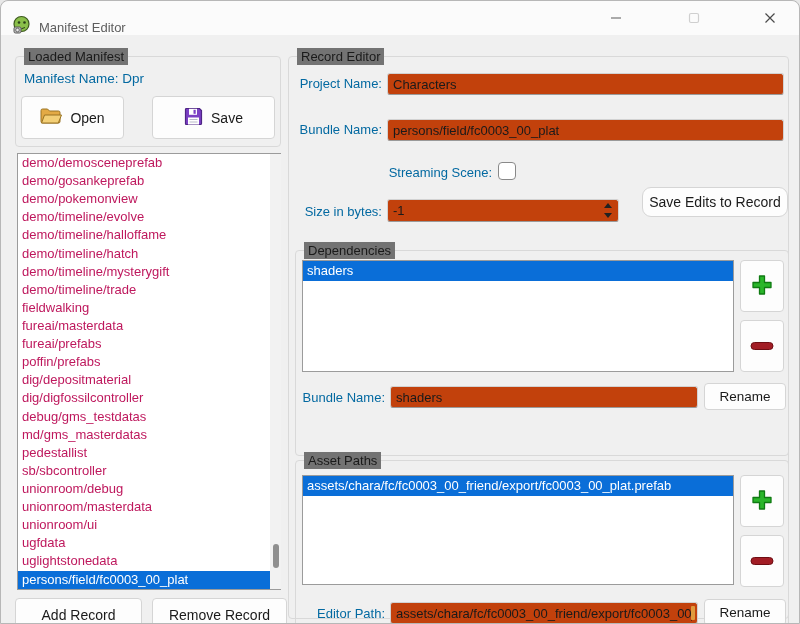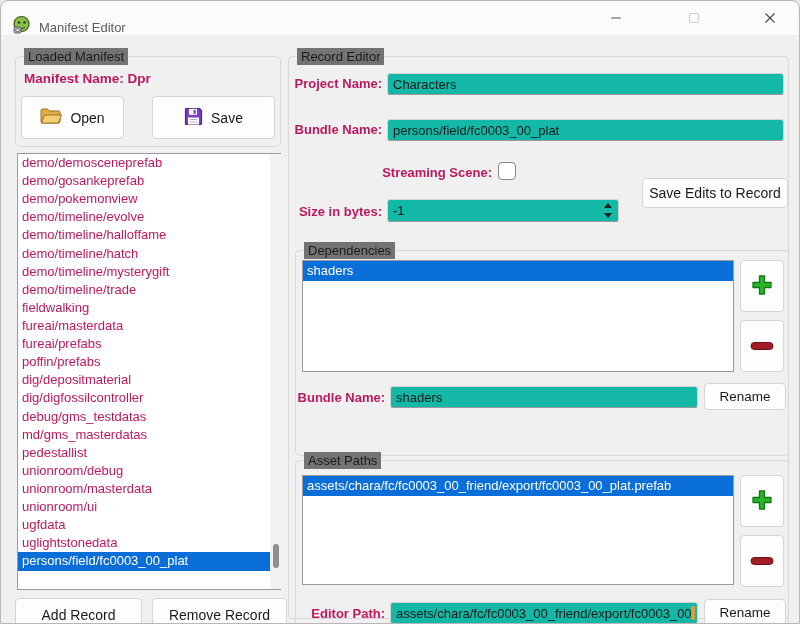--- a/index.html
+++ b/index.html
@@ -25,25 +25,25 @@
     position: absolute; top: -9px; left: 8px; background: #737373;
     padding: 0 4px; font-size: 13px; color: #1a1a1a; line-height: 17px; white-space: nowrap;
   }
   
   .btn {
     position: absolute; background: #fdfdfd; border: 1px solid #d5d5d5; border-radius: 4px;
     font-family: "Liberation Sans", sans-serif; font-size: 14px; color: #1a1a1a;
     display: flex; align-items: center; justify-content: center; gap: 8px; white-space: nowrap; cursor: default;
   }
   .txt {
-    position: absolute; background: #14b8a6; border: 1px solid #d2d2d2; border-bottom-color: #9a9a9a;
+    position: absolute; background: #c2410c; border: 1px solid #d2d2d2; border-bottom-color: #9a9a9a;
     border-radius: 3px; font-family: "Liberation Sans", sans-serif; font-size: 13px; color: #1a1a1a;
     padding: 0 5px; outline: none;
   }
-  .lbl { position: absolute; font-size: 13px; color: #be185d; text-align: right; white-space: nowrap; line-height: 16px; font-weight: bold; }
+  .lbl { position: absolute; font-size: 13px; color: #0369a1; text-align: right; white-space: nowrap; line-height: 16px; }
   .listbox { position: absolute; background: #ffffff; border: 1px solid #9b9b9b; overflow: hidden; }
   .list-item { font-size: 13px; color: #be185d; padding: 0 0 0 4px; white-space: nowrap; overflow: hidden; }
   .list-item.selected { background: #0a6ed8; color: #ffffff; }
   
   .manifest-list .list-item { height: 18.12px; line-height: 18.12px; }
   
   .small-list .list-item { height: 20px; line-height: 20px; }
   
   .vscroll { position: absolute; top: 1px; right: 1px; bottom: 1px; width: 11px; background: #f2f2f2; }
   .vthumb { position: absolute; left: 2.5px; width: 6px; height: 24px; border-radius: 3px; background: #8f8f8f; }
@@ -138,20 +138,21 @@
       <div class="list-item">demo/timeline/trade</div>
       <div class="list-item">fieldwalking</div>
       <div class="list-item">fureai/masterdata</div>
       <div class="list-item">fureai/prefabs</div>
       <div class="list-item">poffin/prefabs</div>
       <div class="list-item">dig/depositmaterial</div>
       <div class="list-item">dig/digfossilcontroller</div>
       <div class="list-item">debug/gms_testdatas</div>
       <div class="list-item">md/gms_masterdatas</div>
       <div class="list-item">pedestallist</div>
+      <div class="list-item">sb/sbcontroller</div>
       <div class="list-item">unionroom/debug</div>
       <div class="list-item">unionroom/masterdata</div>
       <div class="list-item">unionroom/ui</div>
       <div class="list-item">ugfdata</div>
       <div class="list-item">uglightstonedata</div>
       <div class="list-item selected">persons/field/fc0003_00_plat</div>
     </div>
   <div class="vscroll" style="left:269px; top:153px; bottom:auto; right:auto; height:435px;">
     <div class="vthumb" style="top:390px;"></div>
   </div>
@@ -180,21 +181,21 @@
       <input class="txt" value="-1" style="">
       <div class="spin-btns">
         <div class="spin-up">
             <span class="tri-up"></span>
           </div>
         <div class="spin-down">
             <span class="tri-down"></span>
           </div>
       </div>
     </div>
-    <button class="btn" style="left:353px; top:121px; width:146px; height:30px;">
+    <button class="btn" style="left:353px; top:130px; width:146px; height:30px;border-radius:9px;">
       <span>Save Edits to Record</span>
     </button>
 
     <div class="groupbox" style="left:6px; top:193px; width:494px; height:206px;">
       <span class="gb-label">Dependencies</span>
       <div class="listbox small-list" style="left:6px; top:9px; width:432px; height:112px;">
           <div class="list-item selected">shaders</div>
         </div>
       <button class="sq-btn" style="left:444px; top:9px;">
         <span>

